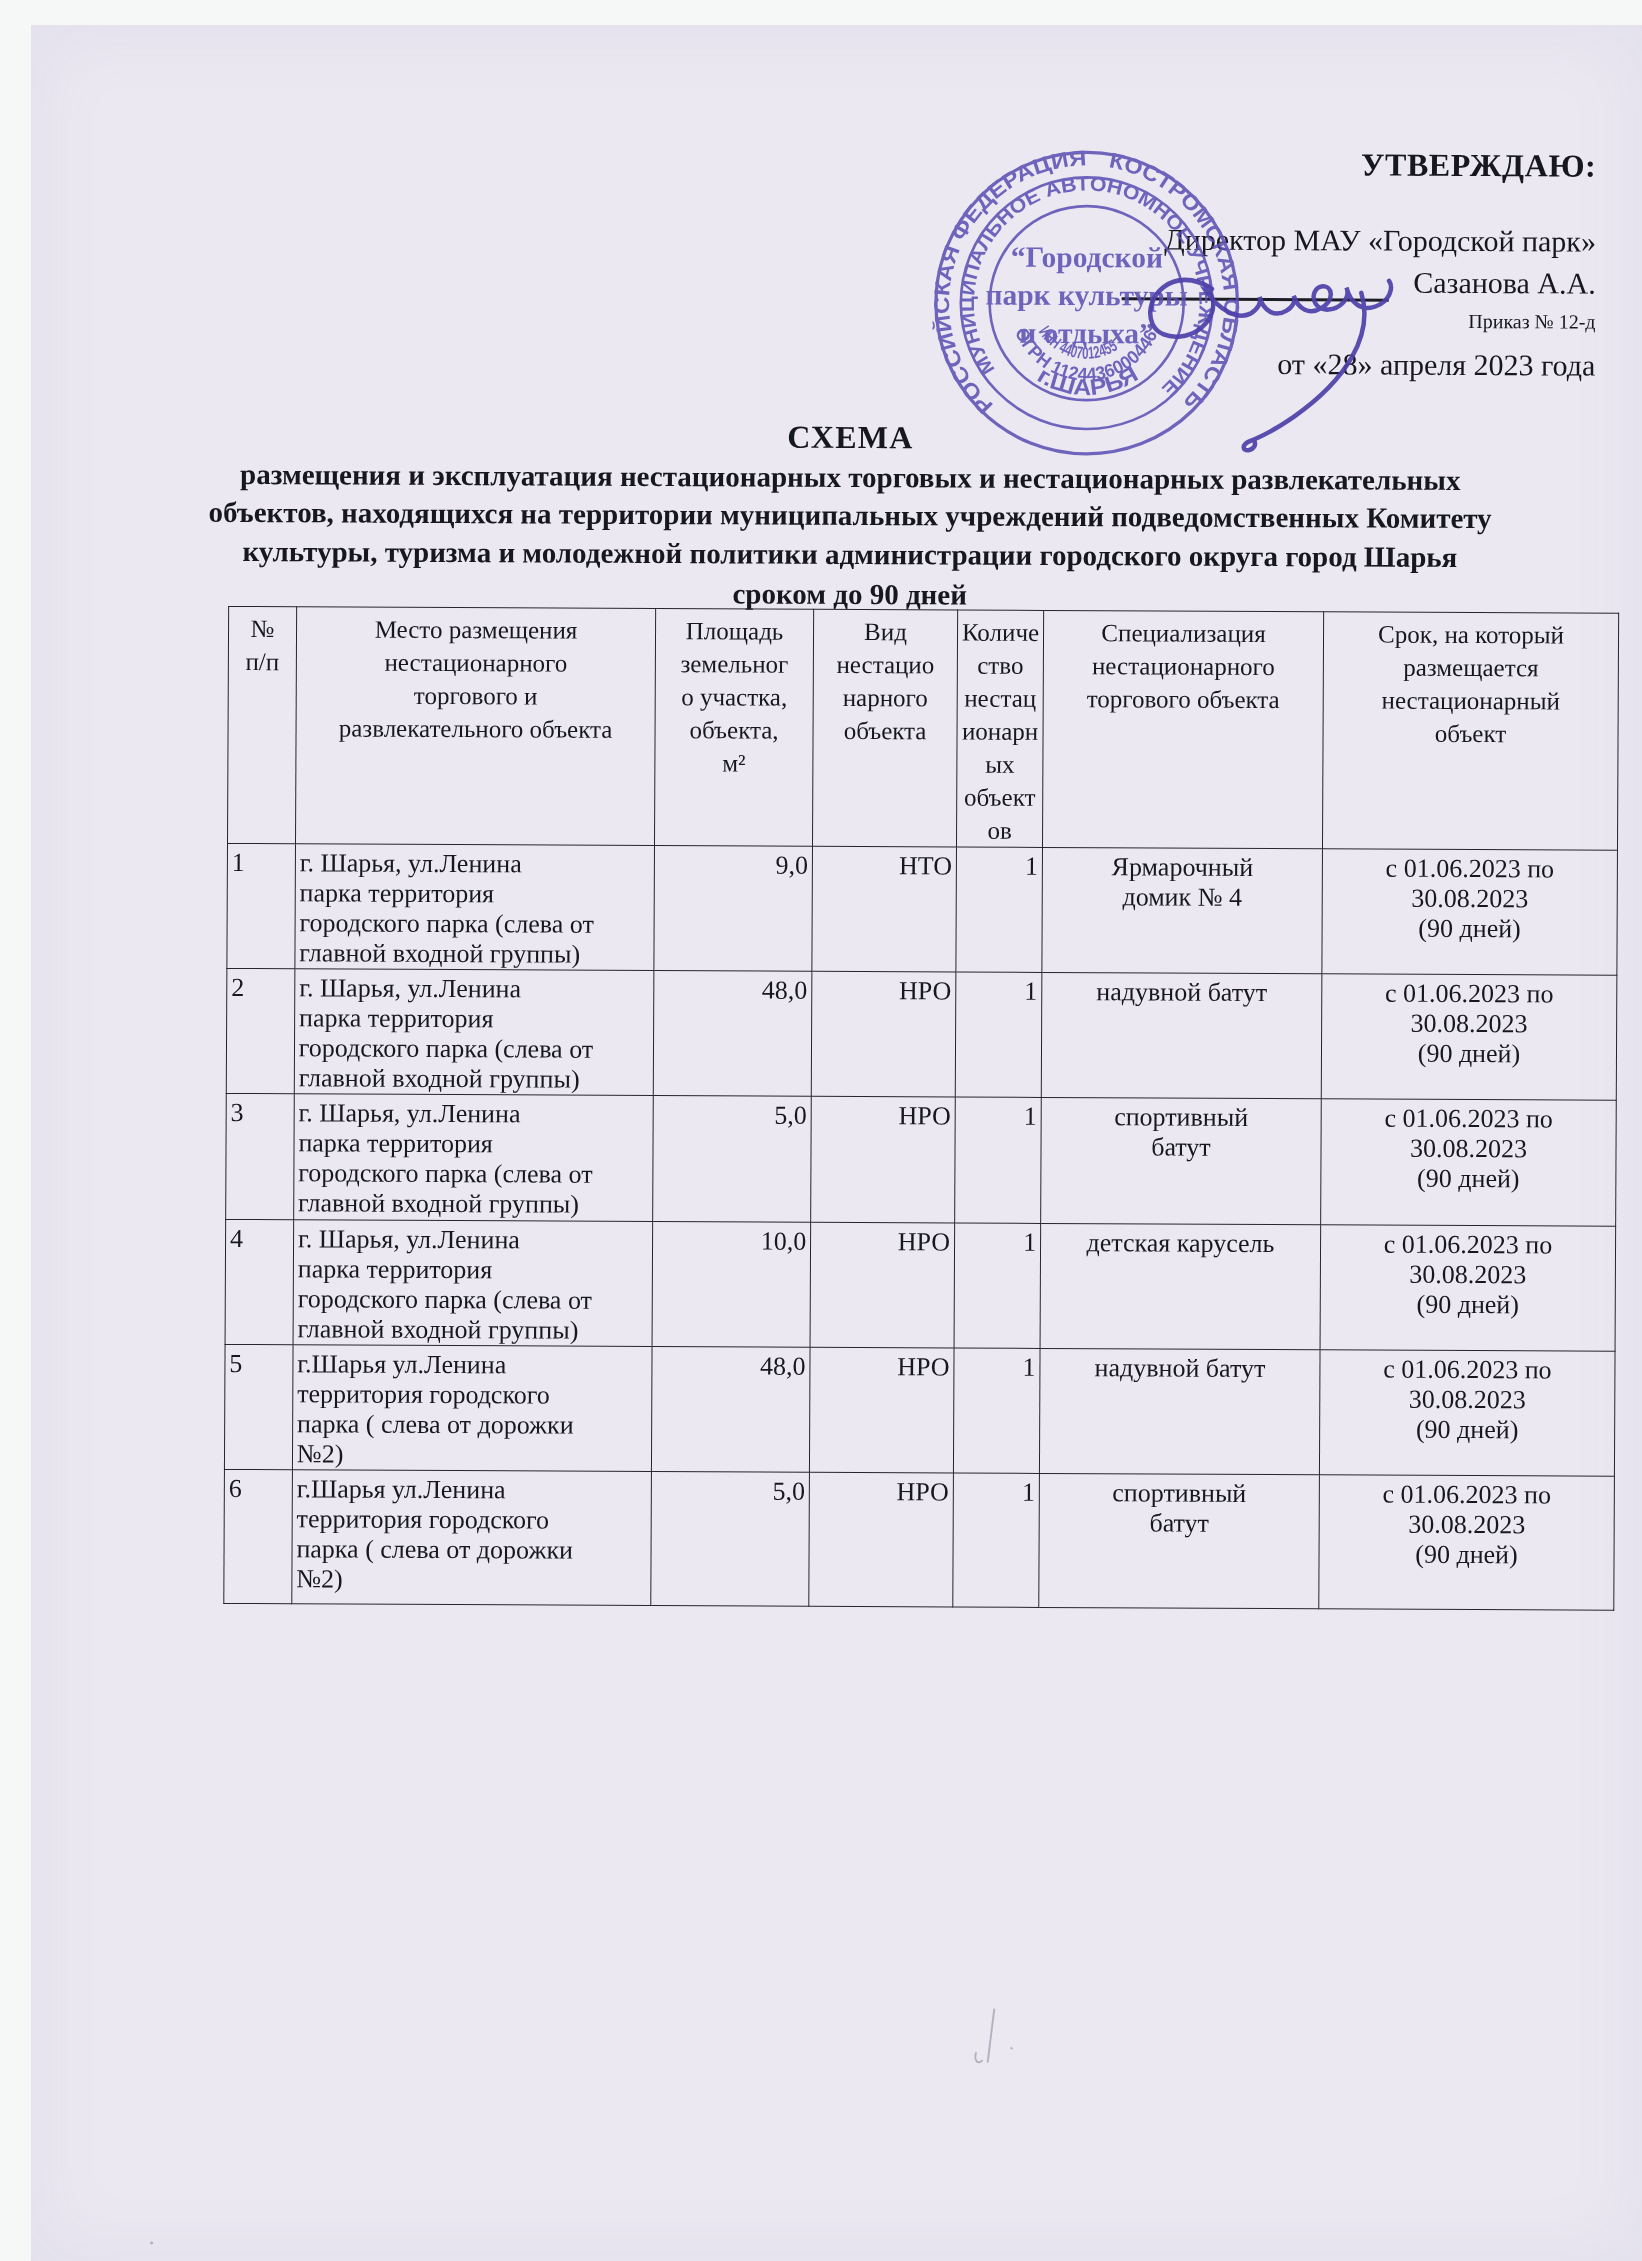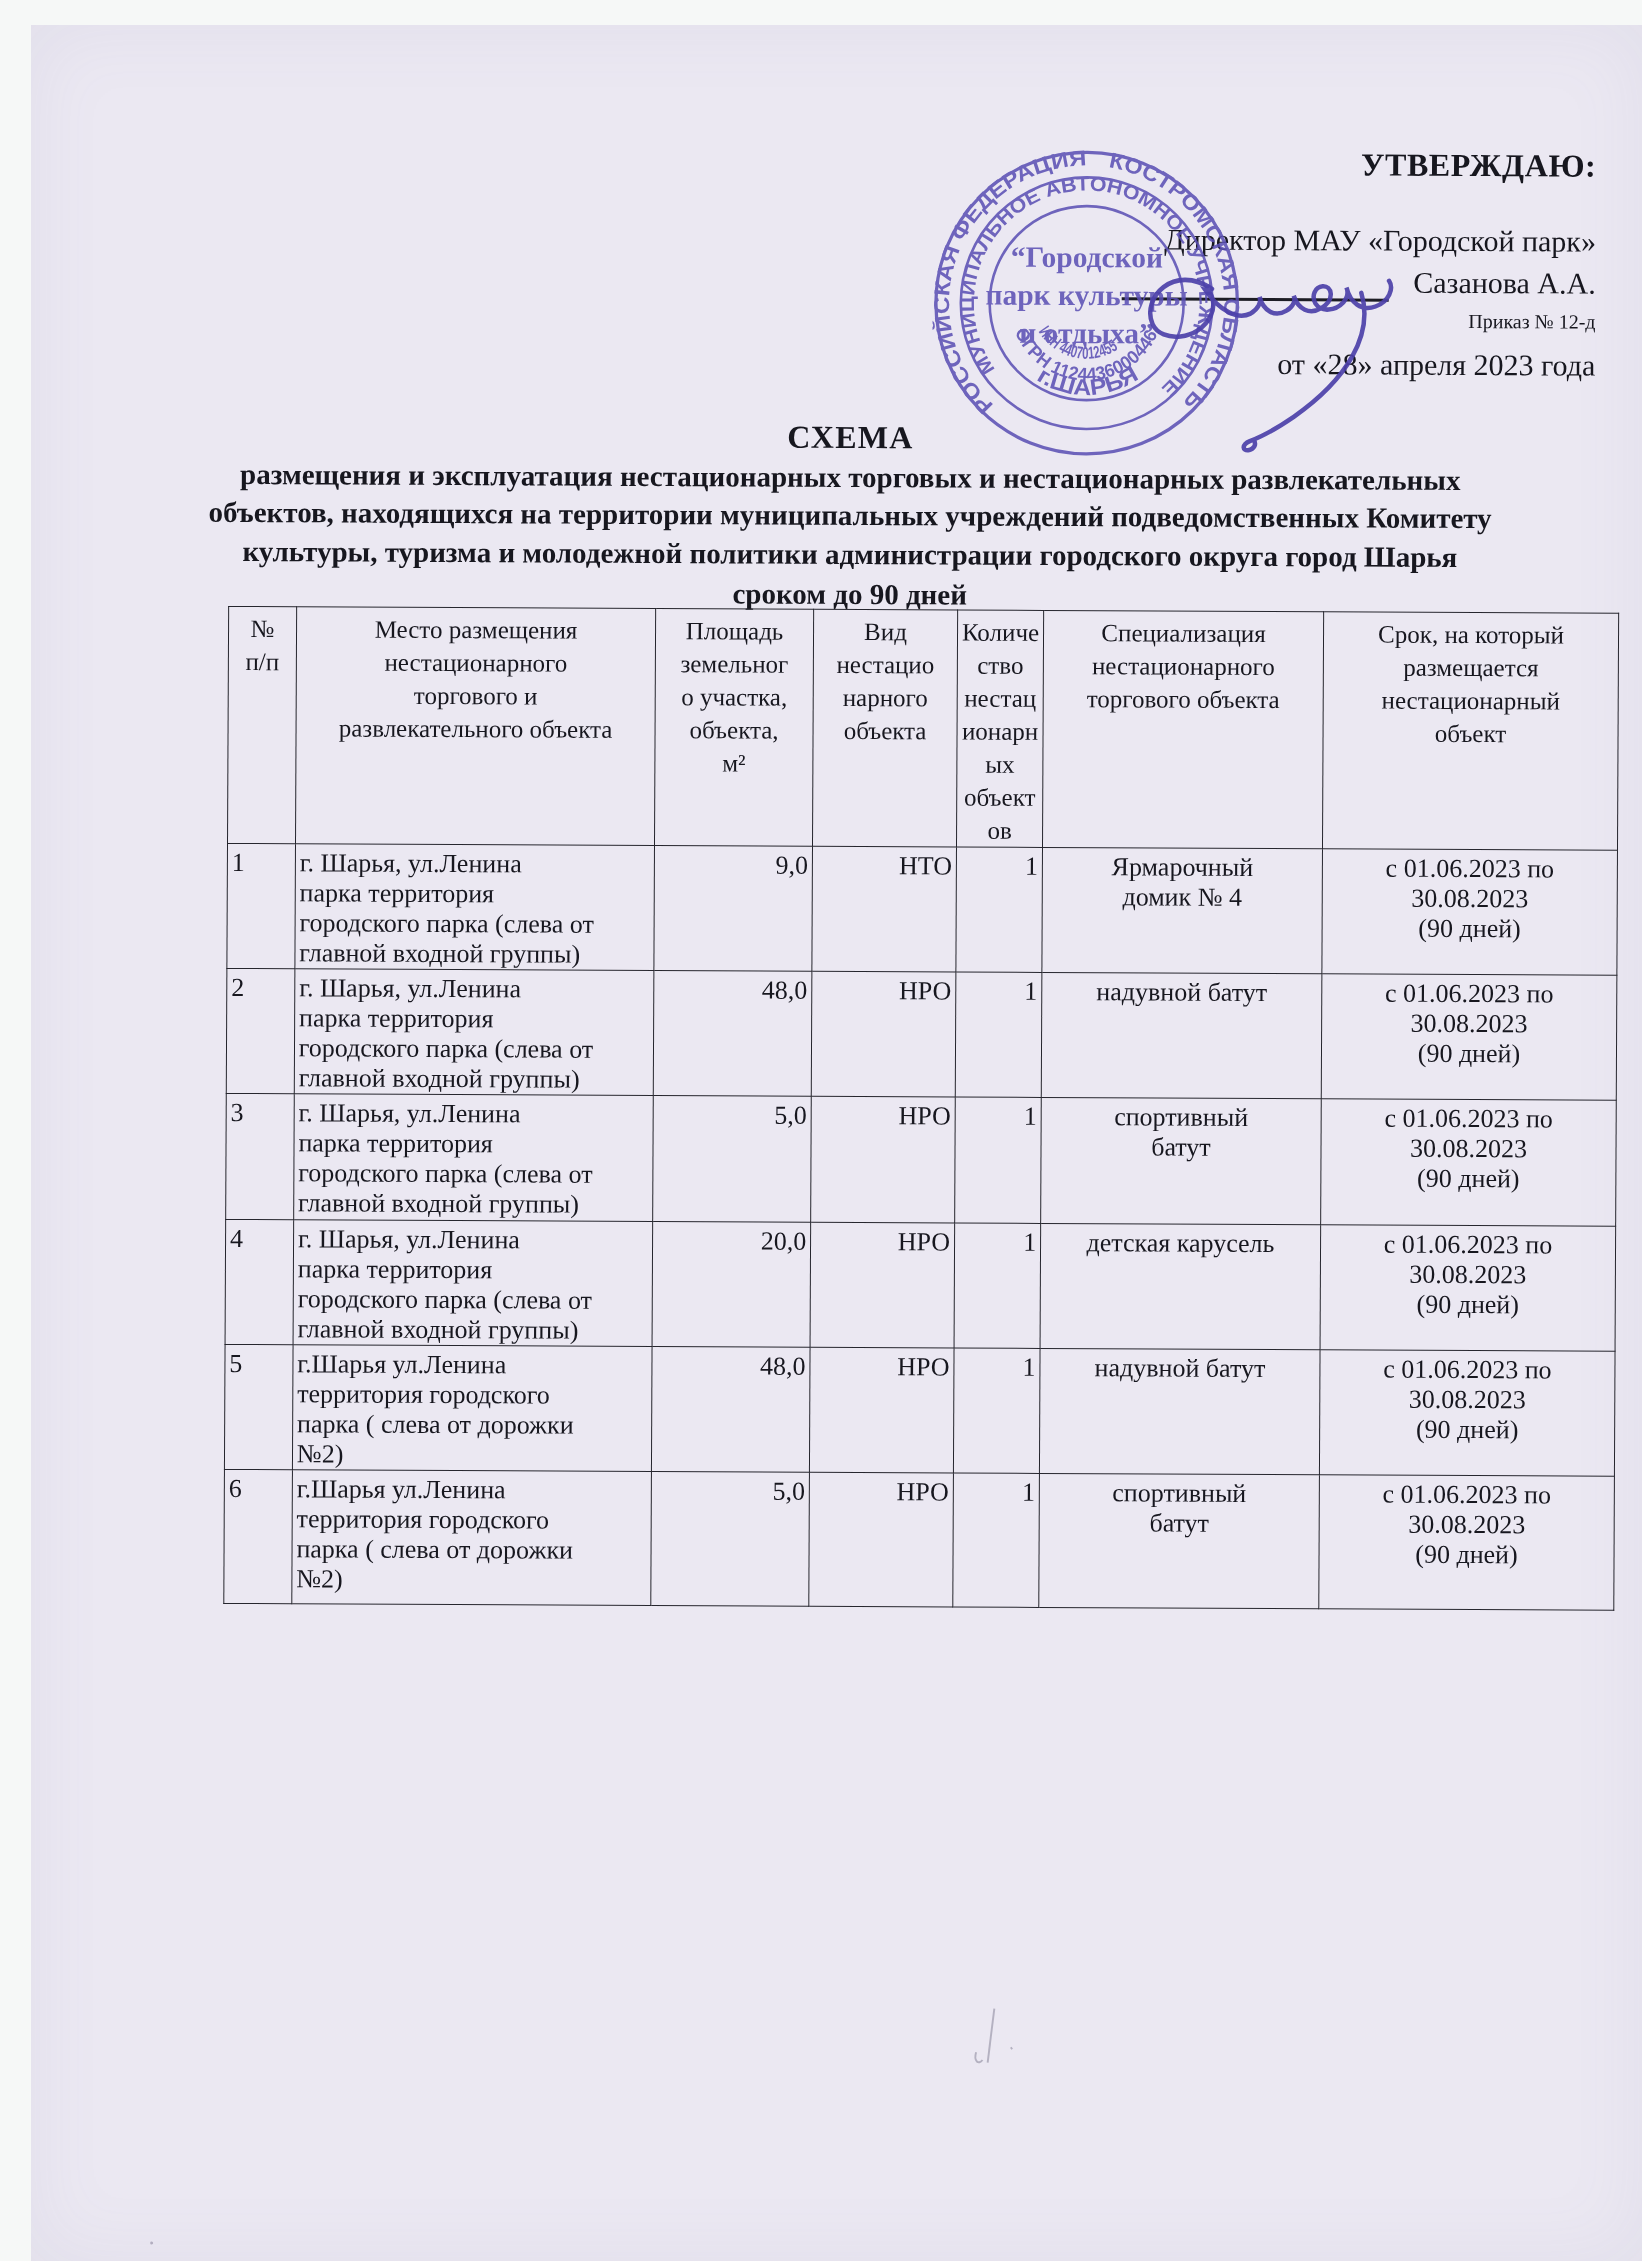--- a/index.html
+++ b/index.html
@@ -240,21 +240,21 @@
           <td class="c-term">с 01.06.2023 по
 30.08.2023
 (90 дней)</td>
         </tr>
         <tr style="height:119px">
           <td class="c-num">4</td>
           <td class="c-place">г. Шарья, ул.Ленина
 парка территория
 городского парка (слева от
 главной входной группы)</td>
-          <td class="c-area">20,0</td>
+          <td class="c-area">10,0</td>
           <td class="c-kind">НРО</td>
           <td class="c-count">1</td>
           <td class="c-spec">детская карусель</td>
           <td class="c-term">с 01.06.2023 по
 30.08.2023
 (90 дней)</td>
         </tr>
         <tr style="height:122px">
           <td class="c-num">5</td>
           <td class="c-place">г.Шарья ул.Ленина

